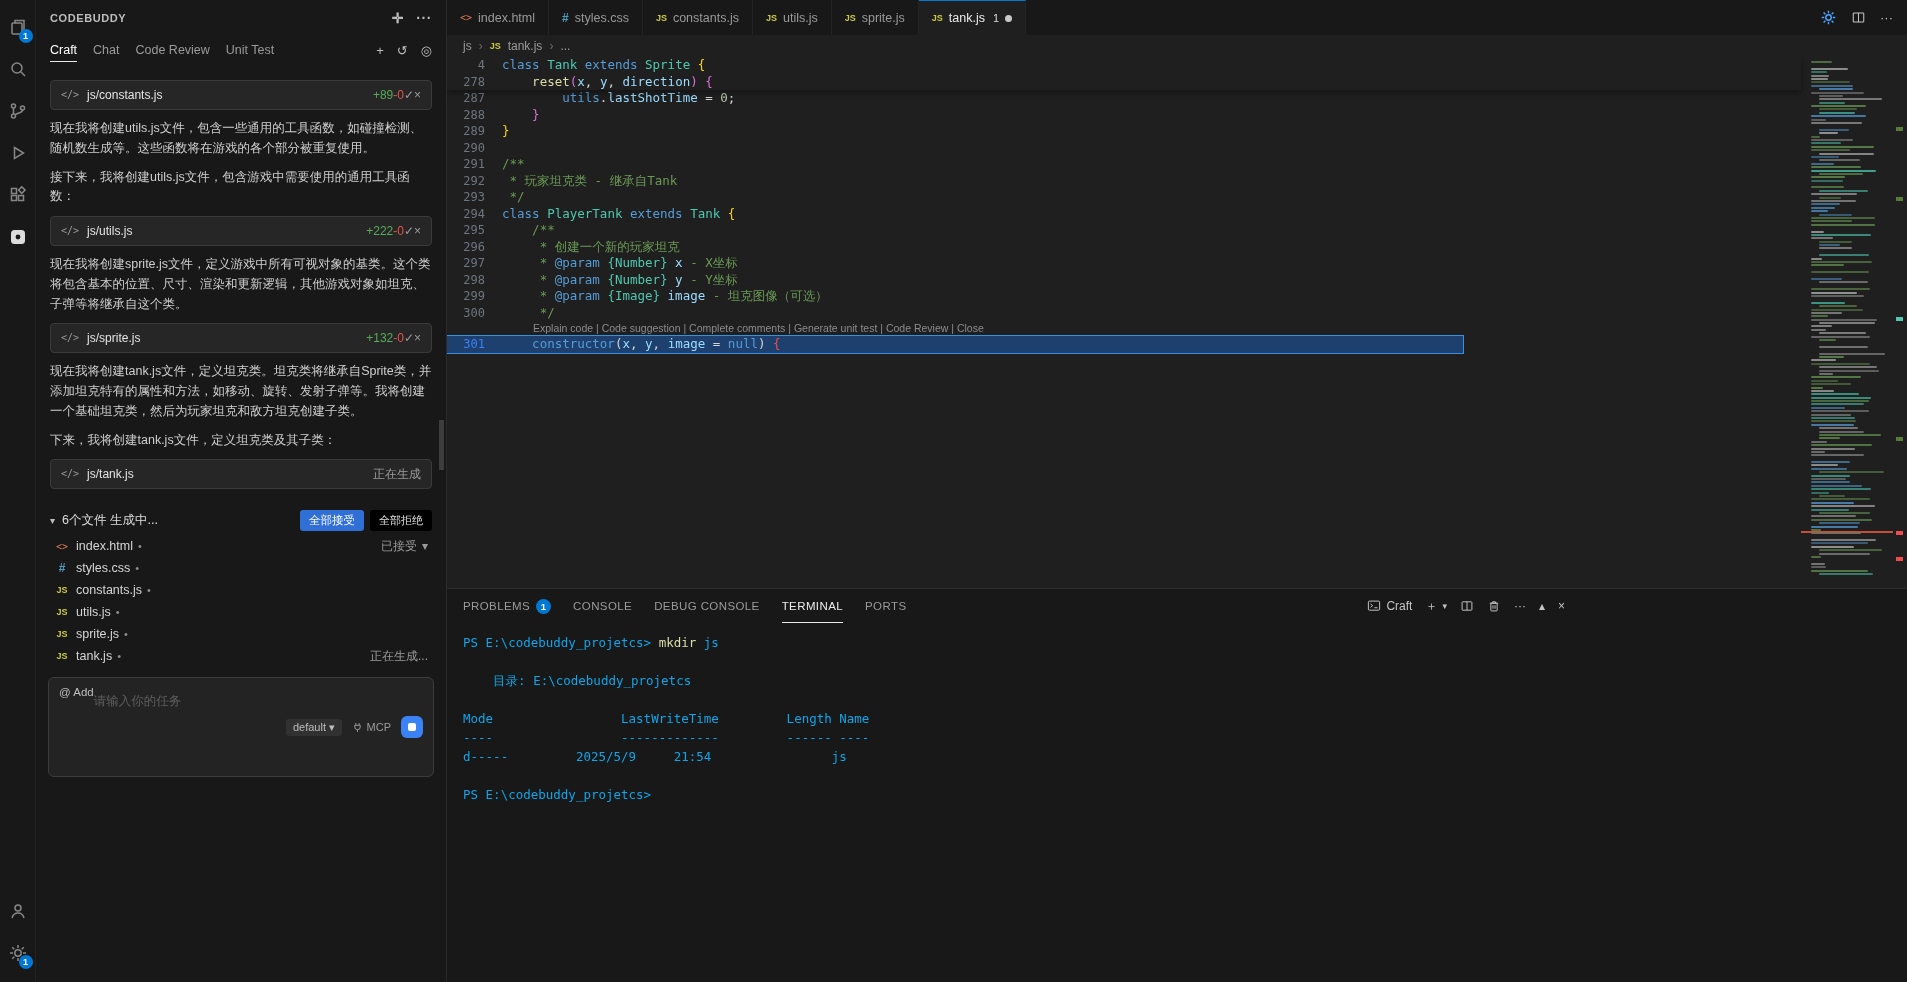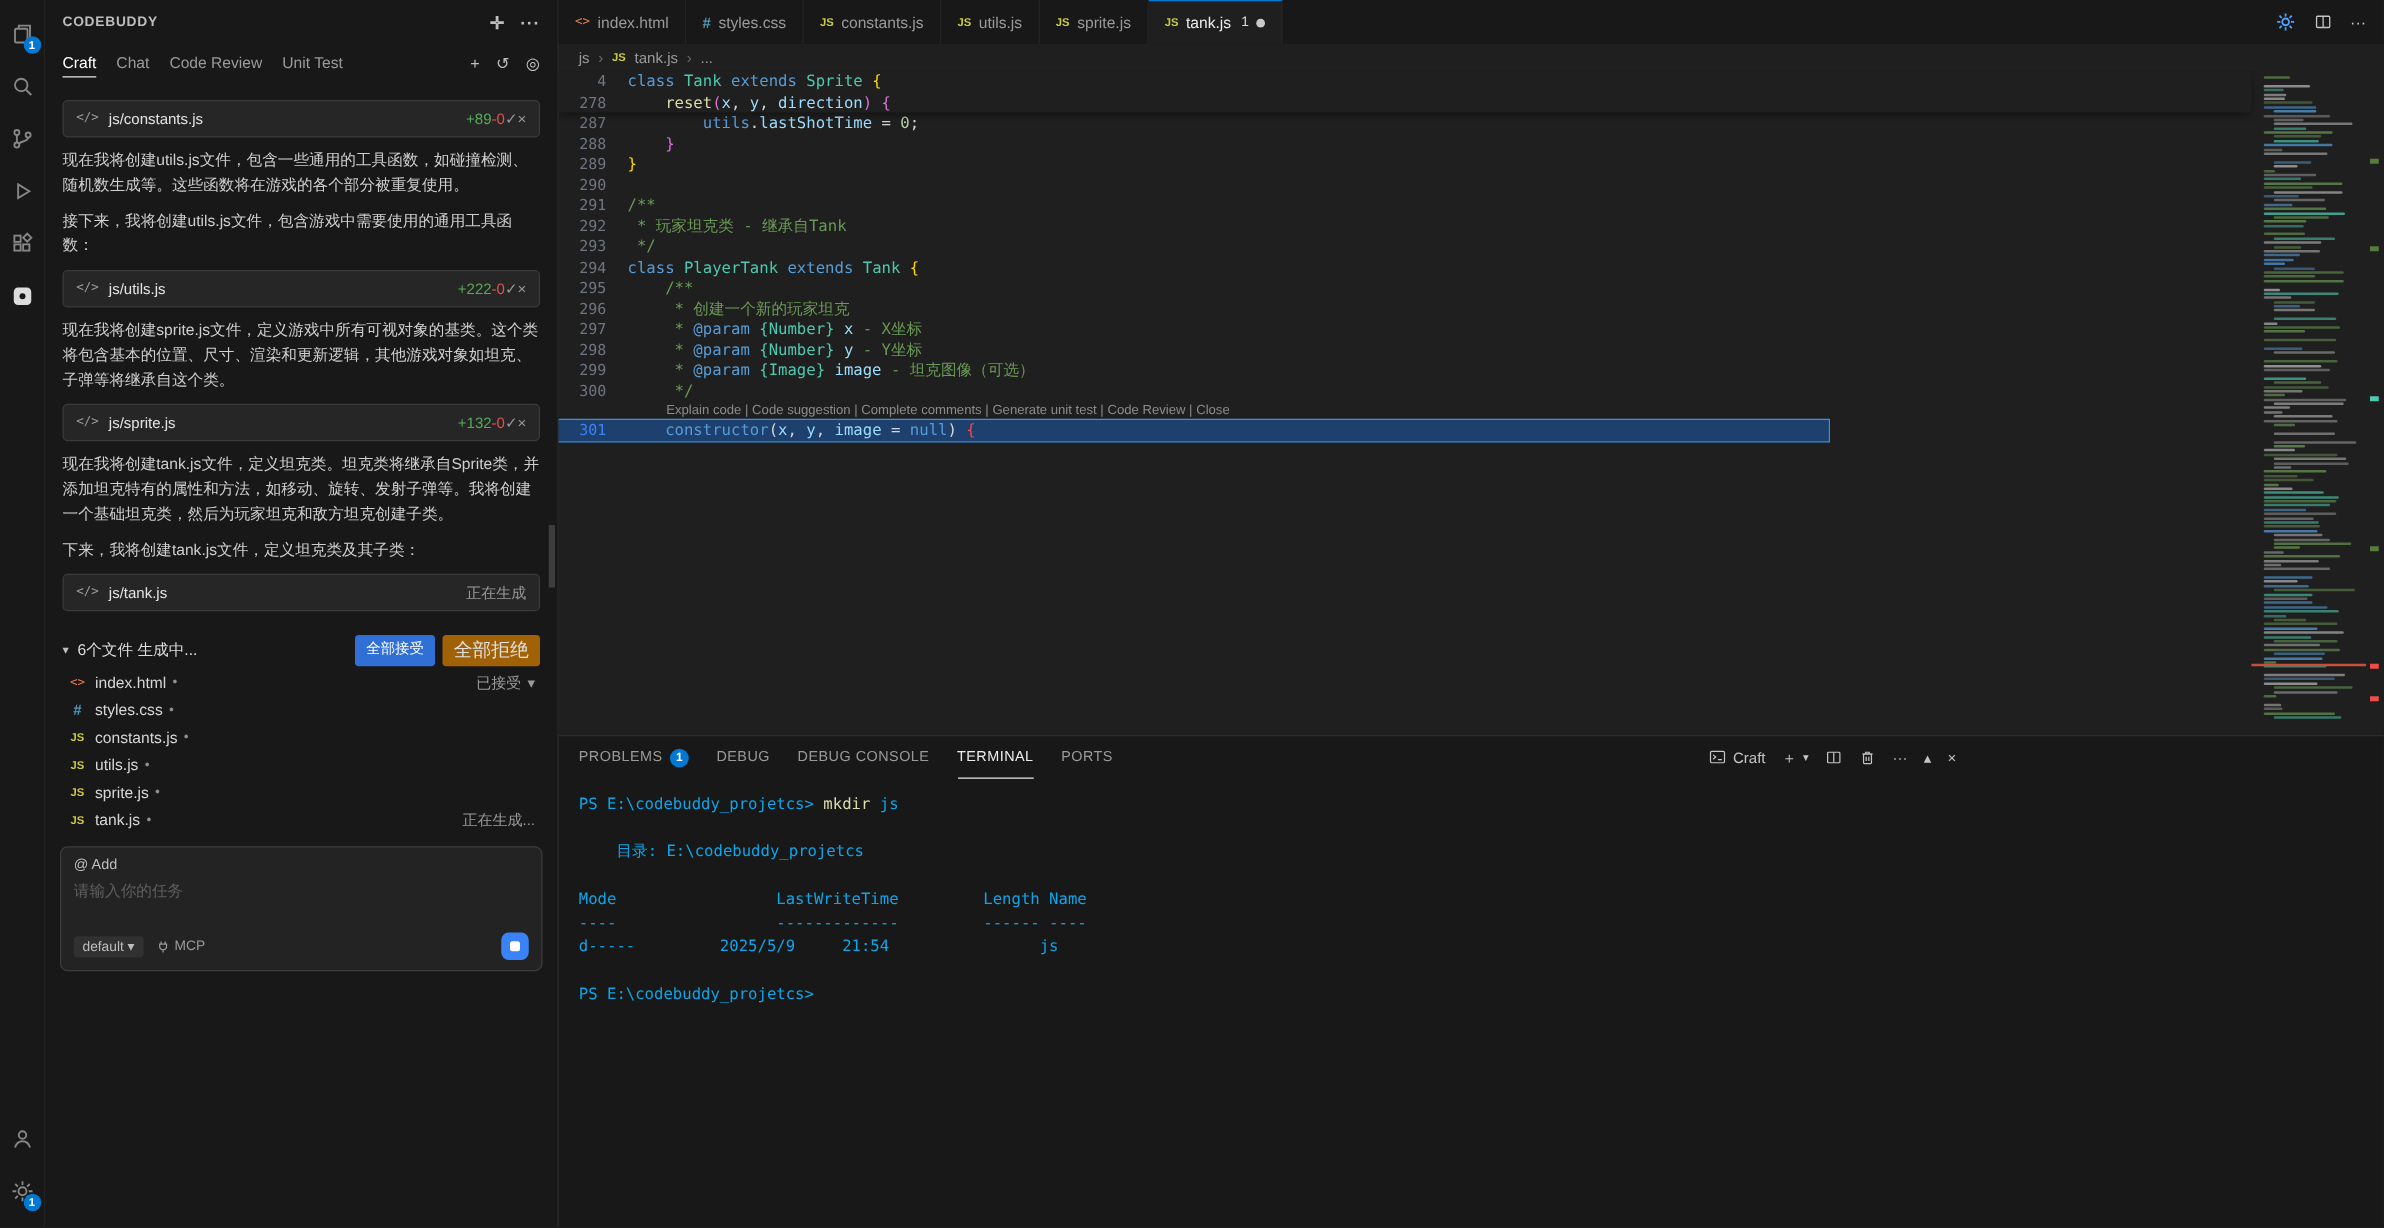--- a/index.html
+++ b/index.html
@@ -41,31 +41,31 @@
   .fc-add{color:#57ab5a}
   .fc-del{color:#e5534b}
   .fc-act{color:#9a9a9a;cursor:pointer;font-size:12px}
   .fc-status{margin-left:auto;color:#9a9a9a}
 
   .gen{height:170px;padding:4px 14px 0}
   .gen-header{display:flex;align-items:center;gap:7px;font-size:12.5px;color:#dedede;height:30px}
   .gen-chevron{color:#bdbdbd;font-size:10px}
   .gen-actions{margin-left:auto;display:flex;gap:6px}
   .btn-blue{background:#2f6fd6;color:#fff;font-size:11.5px;padding:3px 9px;border-radius:3px;cursor:pointer}
-  .btn-gray{background:#a16207;color:#e0e0e0;font-size:15px;padding:3px 9px;border-radius:3px;cursor:pointer}
+  .btn-gray{background:#000000;color:#e0e0e0;font-size:11px;padding:3px 9px;border-radius:3px;cursor:pointer}
   .gen-file{display:flex;align-items:center;height:22px;font-size:12.5px;color:#d6d6d6;padding:0 4px;cursor:pointer}
   .fi{width:16px;text-align:center;margin-right:6px;font-weight:700}
   .fi.html{color:#e07b53;font-family:"DejaVu Sans Mono",monospace;font-weight:400;font-size:10px}
   .fi.css{color:#519aba;font-size:12px}
   .fi.js{color:#cbcb41;font-size:9px}
   .gf-mod{color:#8f8f8f;margin-left:5px;font-size:11px}
   .gf-status{margin-left:auto;color:#9a9a9a;font-size:12px;display:flex;align-items:center;gap:5px}
 
   .inputbox{margin:6px 12px 0;background:#232323;border:1px solid #3c3c3c;border-radius:6px;
-    padding:8px 10px;height:100px;display:flex;flex-direction:column}
+    padding:8px 10px;height:100px;display:flex;flex-direction:row}
   .add-chip{font-size:11.5px;color:#bdbdbd;cursor:pointer}
   .task-placeholder{color:#5e5e5e;font-size:12.5px;margin-top:7px;flex:1;cursor:text}
   .input-bottom{display:flex;align-items:center;gap:10px}
   .model-chip{background:#313131;border-radius:3px;padding:2px 7px;font-size:11px;color:#bdbdbd;cursor:pointer}
   .mcp-chip{font-size:11px;color:#9a9a9a;display:flex;align-items:center;gap:4px;cursor:pointer}
   .send-btn{margin-left:auto;width:22px;height:22px;background:#3b82f6;border-radius:6px;display:flex;
     align-items:center;justify-content:center;cursor:pointer}
   .send-btn .sq{width:8px;height:8px;background:#fff;border-radius:2px}
   .sb-filler{flex:1}
   .sb-scrollthumb{position:absolute;right:2px;top:420px;width:5px;height:50px;background:#4d4d4d;opacity:.7}
@@ -560,21 +560,21 @@
         </div>
     </div>
 
     <div class="panel">
       <div class="panel-tabs" id="panel-tabs">
         <div class="ptab">
             <span>PROBLEMS</span>
             <span class="pbadge">1</span>
           </div>
           <div class="ptab">
-            <span>DEBUG</span>
+            <span>CONSOLE</span>
           </div>
           <div class="ptab">
             <span>DEBUG CONSOLE</span>
           </div>
           <div class="ptab active">
             <span>TERMINAL</span>
           </div>
           <div class="ptab">
             <span>PORTS</span>
           </div>

